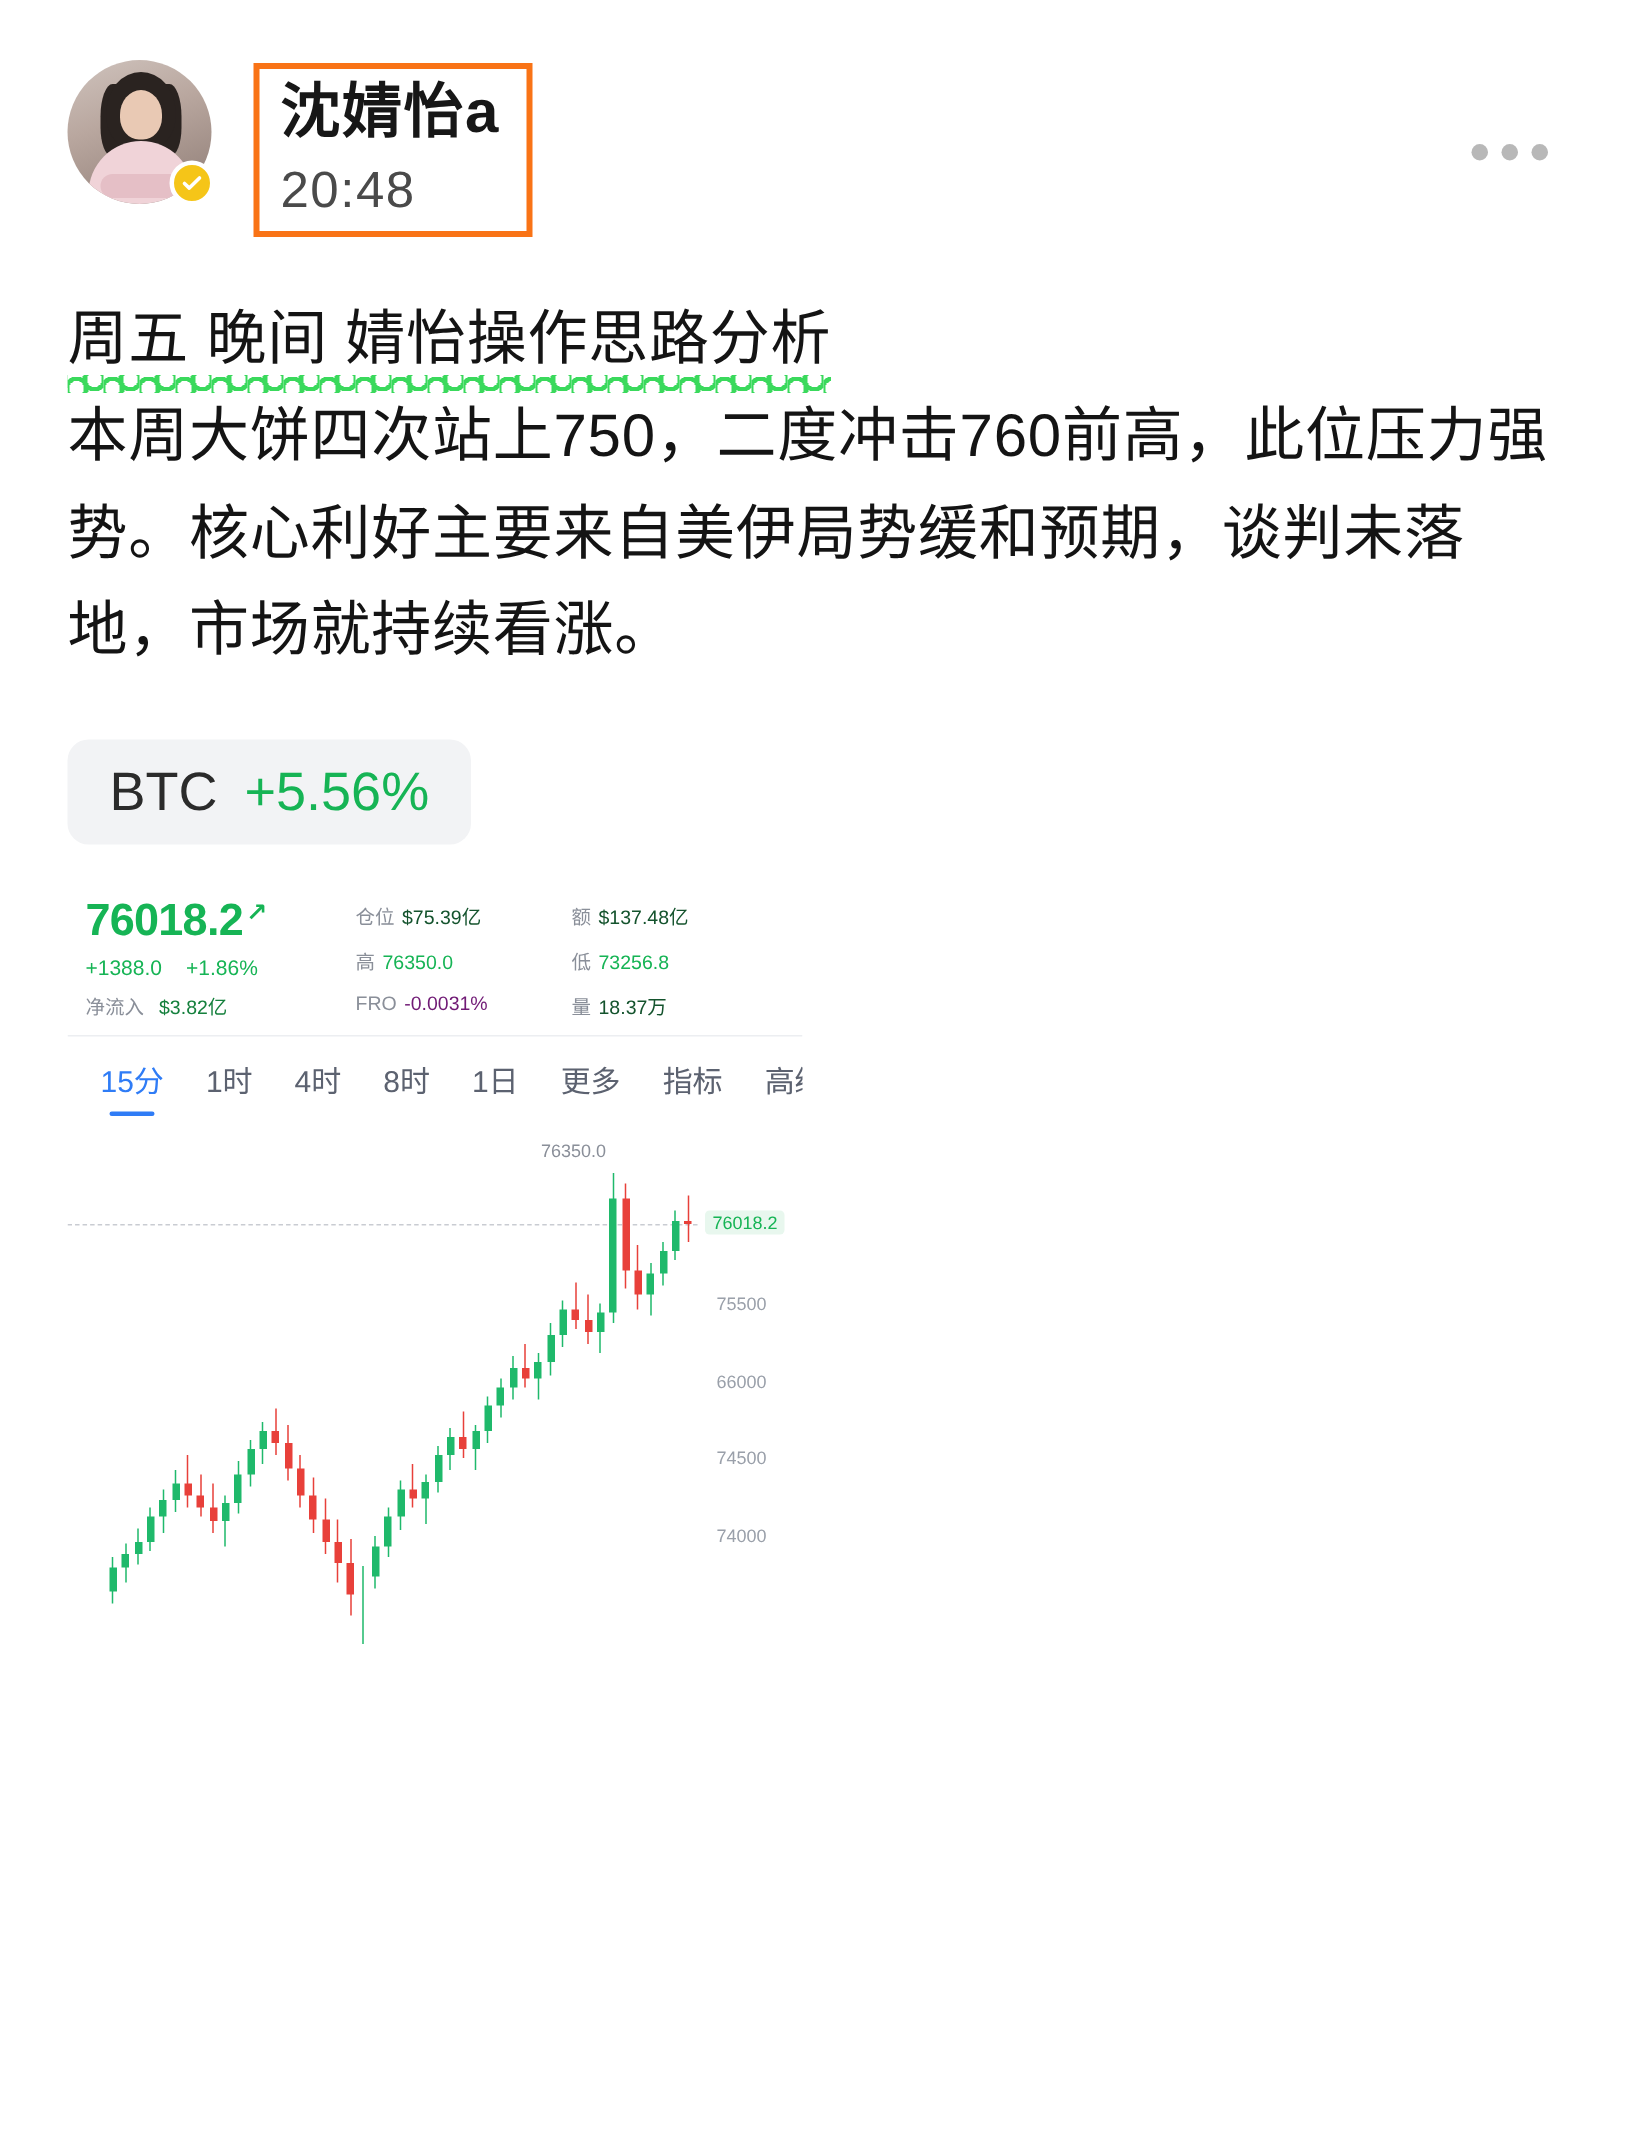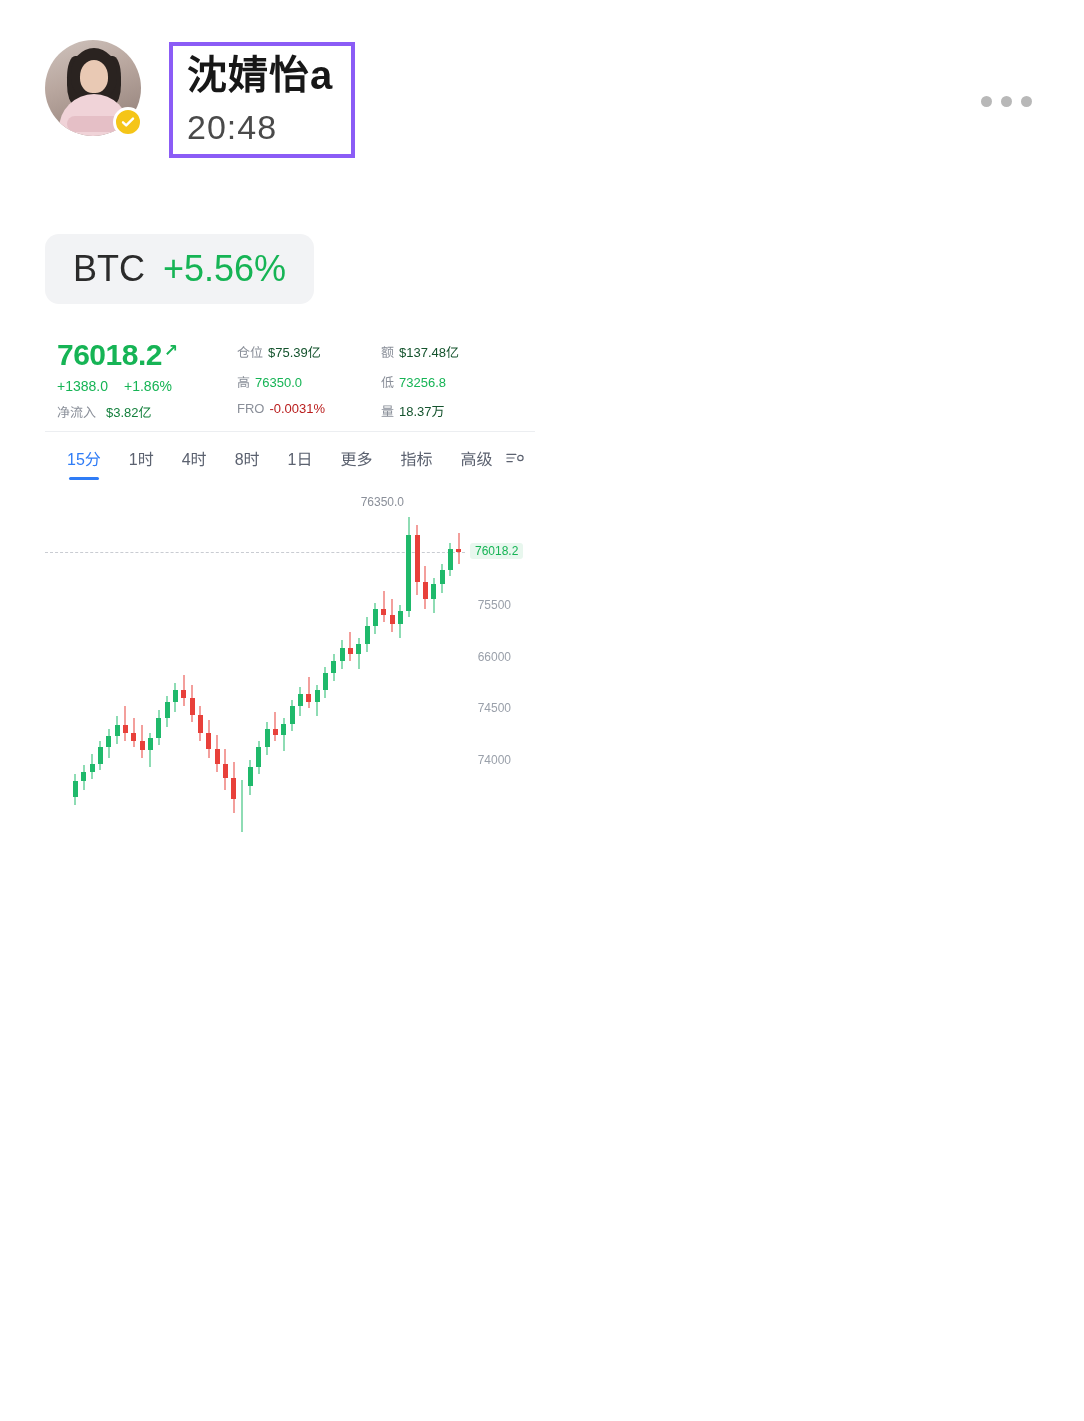--- a/index.html
+++ b/index.html
@@ -91,21 +91,21 @@
     border: 3px solid #ffffff;
     display: flex;
     align-items: center;
     justify-content: center;
   }
   .verified svg { width: 16px; height: 16px; display: block; }
 
   .name-block {
     margin-left: 28px;
     margin-top: 2px;
-    border: 4px solid #8b5cf6;
+    border: 4px solid #f97316;
     padding: 4px 18px 10px 14px;
     display: inline-block;
     line-height: 1;
   }
   .display-name {
     font-size: 40px;
     font-weight: bold;
     color: #171717;
     letter-spacing: 1px;
     line-height: 1.25;
@@ -216,30 +216,30 @@
     display: grid;
     grid-template-columns: 1fr 1fr;
     grid-row-gap: 10px;
     font-size: 13px;
     color: #8a8f99;
     padding-top: 4px;
   }
   .q-grid div { white-space: nowrap; }
   .q-grid b { font-weight: normal; color: #14532d; margin-left: 5px; }
   .q-grid b.green { color: #16b455; }
-  .q-grid b.red { color: #b91c1c; text-align: right; }
+  .q-grid b.red { color: #701a75; text-align: right; }
 
   .q-tabs {
     display: flex;
     align-items: center;
     gap: 0;
     border-top: 1px solid #eceef1;
     margin-top: 6px;
     padding: 10px 8px 8px 8px;
-    font-size: 16px;
+    font-size: 20px;
     color: #5c6270;
   }
   .q-tab {
     padding: 4px 14px;
     position: relative;
     white-space: nowrap;
   }
   .q-tab.active { color: #2f7cf6; }
   .q-tab.active::after {
     content: "";
@@ -343,20 +343,24 @@
   </div>
 
   <div class="more-btn">
     <i></i>
       <i></i>
       <i></i>
   </div>
 </div>
 
 <div class="post-body">
+  <p class="para">
+    <span class="u-wave">周五  晚间  婧怡操作思路分析</span><br>
+    <span>本周大饼四次站上750，二度冲击760前高，此位压力强势。核心利好主要来自美伊局势缓和预期，谈判未落地，市场就持续看涨。</span>
+  </p>
 
 </div>
 
 <div class="quote-card">
 
   <div class="btc-chip">
     <span class="sym">BTC</span>
     <span class="chg">+5.56%</span>
   </div>
 

